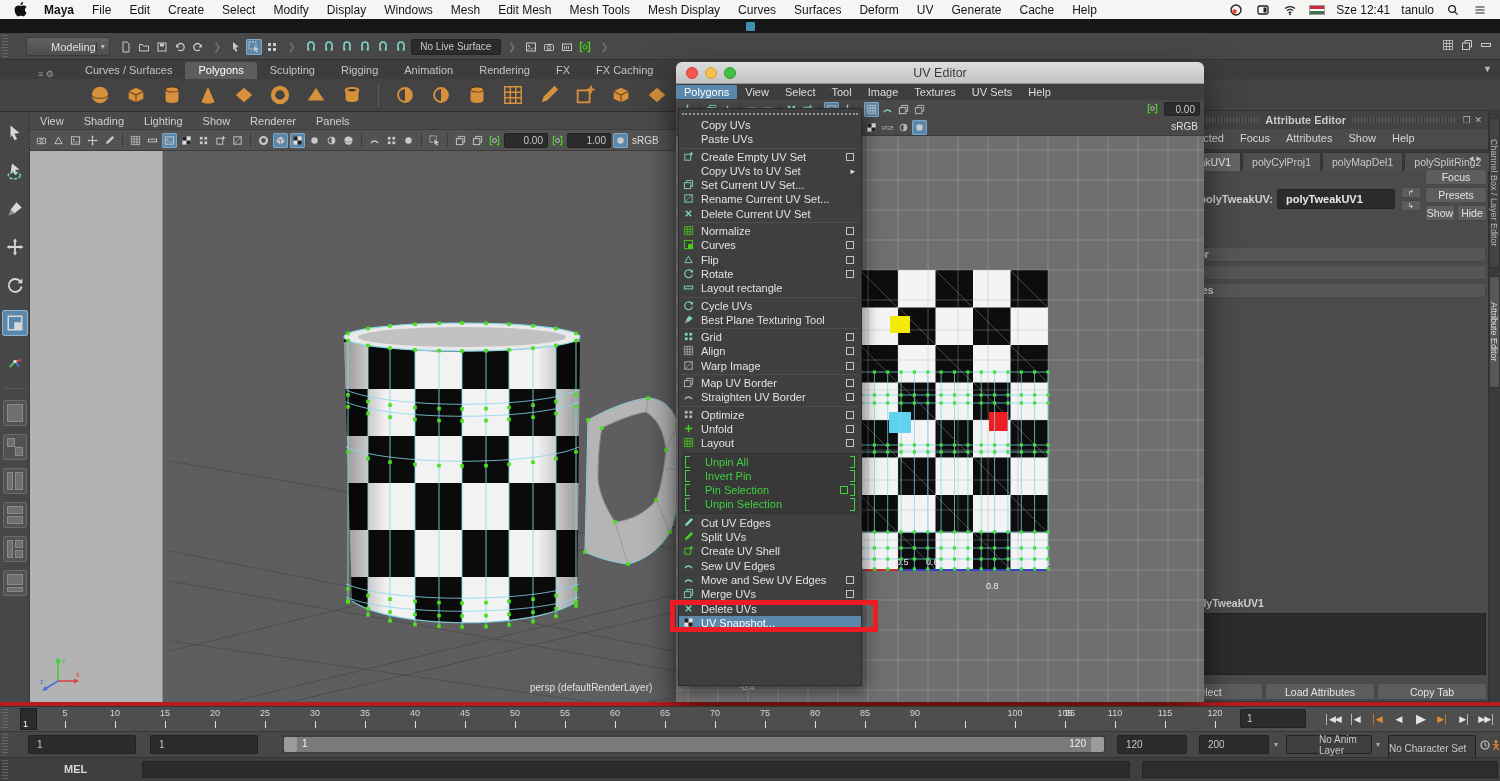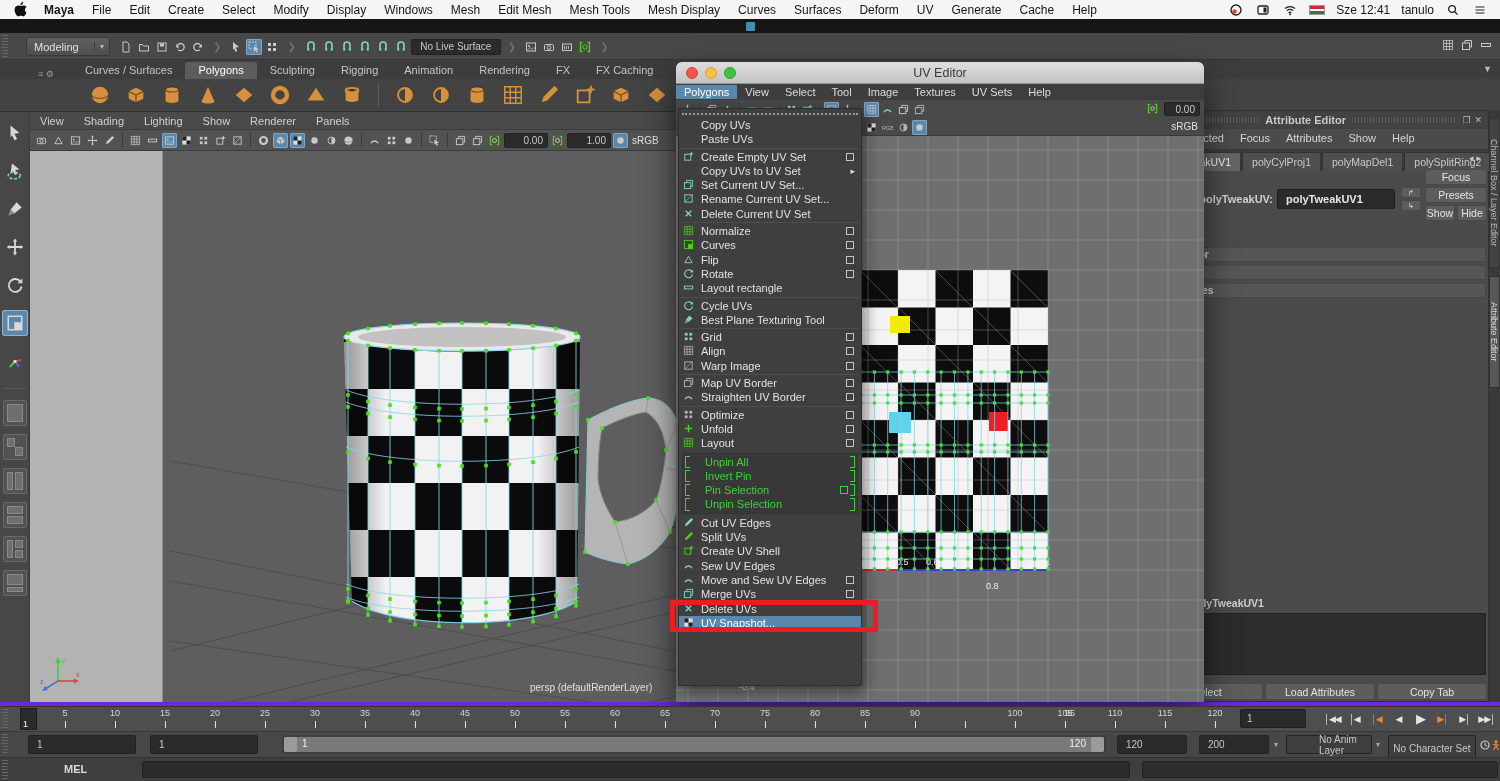--- a/index.html
+++ b/index.html
@@ -1,17 +1,17 @@
 <!DOCTYPE html>
 <html><head>
 <meta charset="utf-8">
 <style>
   html,body{margin:0;padding:0;background:#222;}
   *{box-sizing:border-box;font-family:"Liberation Sans",sans-serif;}
-  #app{position:relative;width:1500px;height:781px;background:#6d28d9;overflow:hidden;}
+  #app{position:relative;width:1500px;height:781px;background:#b91c1c;overflow:hidden;}
   .abs{position:absolute;}
   .grip{position:absolute;left:2px;top:2px;bottom:2px;width:6px;
         background:repeating-linear-gradient(to bottom,#666 0 1px,transparent 1px 3px);}
   
   #macbar{left:0;top:0;width:1500px;height:19px;background:#f5f5f3;color:#151515;
           display:flex;align-items:center;font-size:12px;}
   #macbar .apple{margin:0 8px 0 14px;display:flex;}
   #macmenus{display:flex;height:100%;align-items:center;}
   #macmenus span{padding:0 9px;}
   #macmenus span.first{font-weight:bold;}
@@ -21,21 +21,21 @@
   
   #titlebar{left:0;top:19px;width:1500px;height:14px;background:#161616;color:#909090;
             font-size:10.5px;display:flex;align-items:center;justify-content:center;gap:6px;}
   .docicon{width:9px;height:9px;background:#3e8fb0;border-radius:1px;display:inline-block;}
   
   #toolbar{left:0;top:33px;width:1500px;height:27px;background:#484848;border-bottom:1px solid #333;
            display:flex;align-items:center;}
   #menuset{position:absolute;left:26px;top:4px;width:84px;height:19px;border-radius:2px;
            background:linear-gradient(#606060,#4e4e4e);border:1px solid #3a3a3a;color:#e0e0e0;
            font-size:11px;display:flex;align-items:center;}
-  #menuset .lbl{flex:1;padding-left:7px;}
+  #menuset .lbl{flex:1;padding-left:24px;}
   #menuset .arr{width:15px;text-align:center;color:#bbb;font-size:8px;border-left:1px solid #3a3a3a;}
   #tgroups{position:absolute;left:118px;top:0;height:27px;display:flex;align-items:center;gap:2px;}
   .chev{color:#6e6e6e;font-size:10px;padding:0 5px;}
   .field{background:#2b2b2b;border:1px solid #222;border-radius:2px;color:#c8c8c8;
          font-size:10px;display:flex;align-items:center;}
   #livesurf{width:90px;height:16px;justify-content:center;}
   #tright{position:absolute;right:6px;top:4px;display:flex;gap:3px;}
   
   #shelftabs{left:0;top:60px;width:1500px;height:19px;background:#3d3d3d;display:flex;align-items:flex-end;}
   #shelftabs .side{width:72px;color:#9a9a9a;font-size:9px;padding-left:38px;}
@@ -1615,21 +1615,21 @@
         <span>120</span>
       </div>
     <div class="field abs" style="left:1199px;top:3px;width:70px;height:19px;padding-left:8px;">
         <span>200</span>
       </div>
     <span class="dd" style="left:1274px;">▾</span>
     <div class="field abs" style="left:1286px;top:3px;width:86px;height:19px;justify-content:center;background:#3e3e3e;padding-left:32px;">
         <span>No Anim Layer</span>
       </div>
     <span class="dd" style="left:1376px;">▾</span>
-    <div class="field abs" style="left:1388px;top:3px;width:88px;height:27px;justify-content:center;background:#3e3e3e;">
+    <div class="field abs" style="left:1388px;top:3px;width:88px;height:27px;justify-content:flex-start;background:#3e3e3e;">
         <span>No Character Set</span>
       </div>
     <span class="icn abs" style="left:1477px;top:5px;">
         <svg viewBox="0 0 12 12">
           <circle cx="6" cy="6" r="4" fill="none" stroke="#c9c9c9" stroke-width="1.2"></circle>
           <path d="M6 3.5V6l2 1.2" stroke="#c9c9c9" fill="none"></path>
         </svg>
       </span>
     <span class="icn abs" style="left:1488px;top:5px;color:#e58a2e;">
         <svg viewBox="0 0 12 12">

